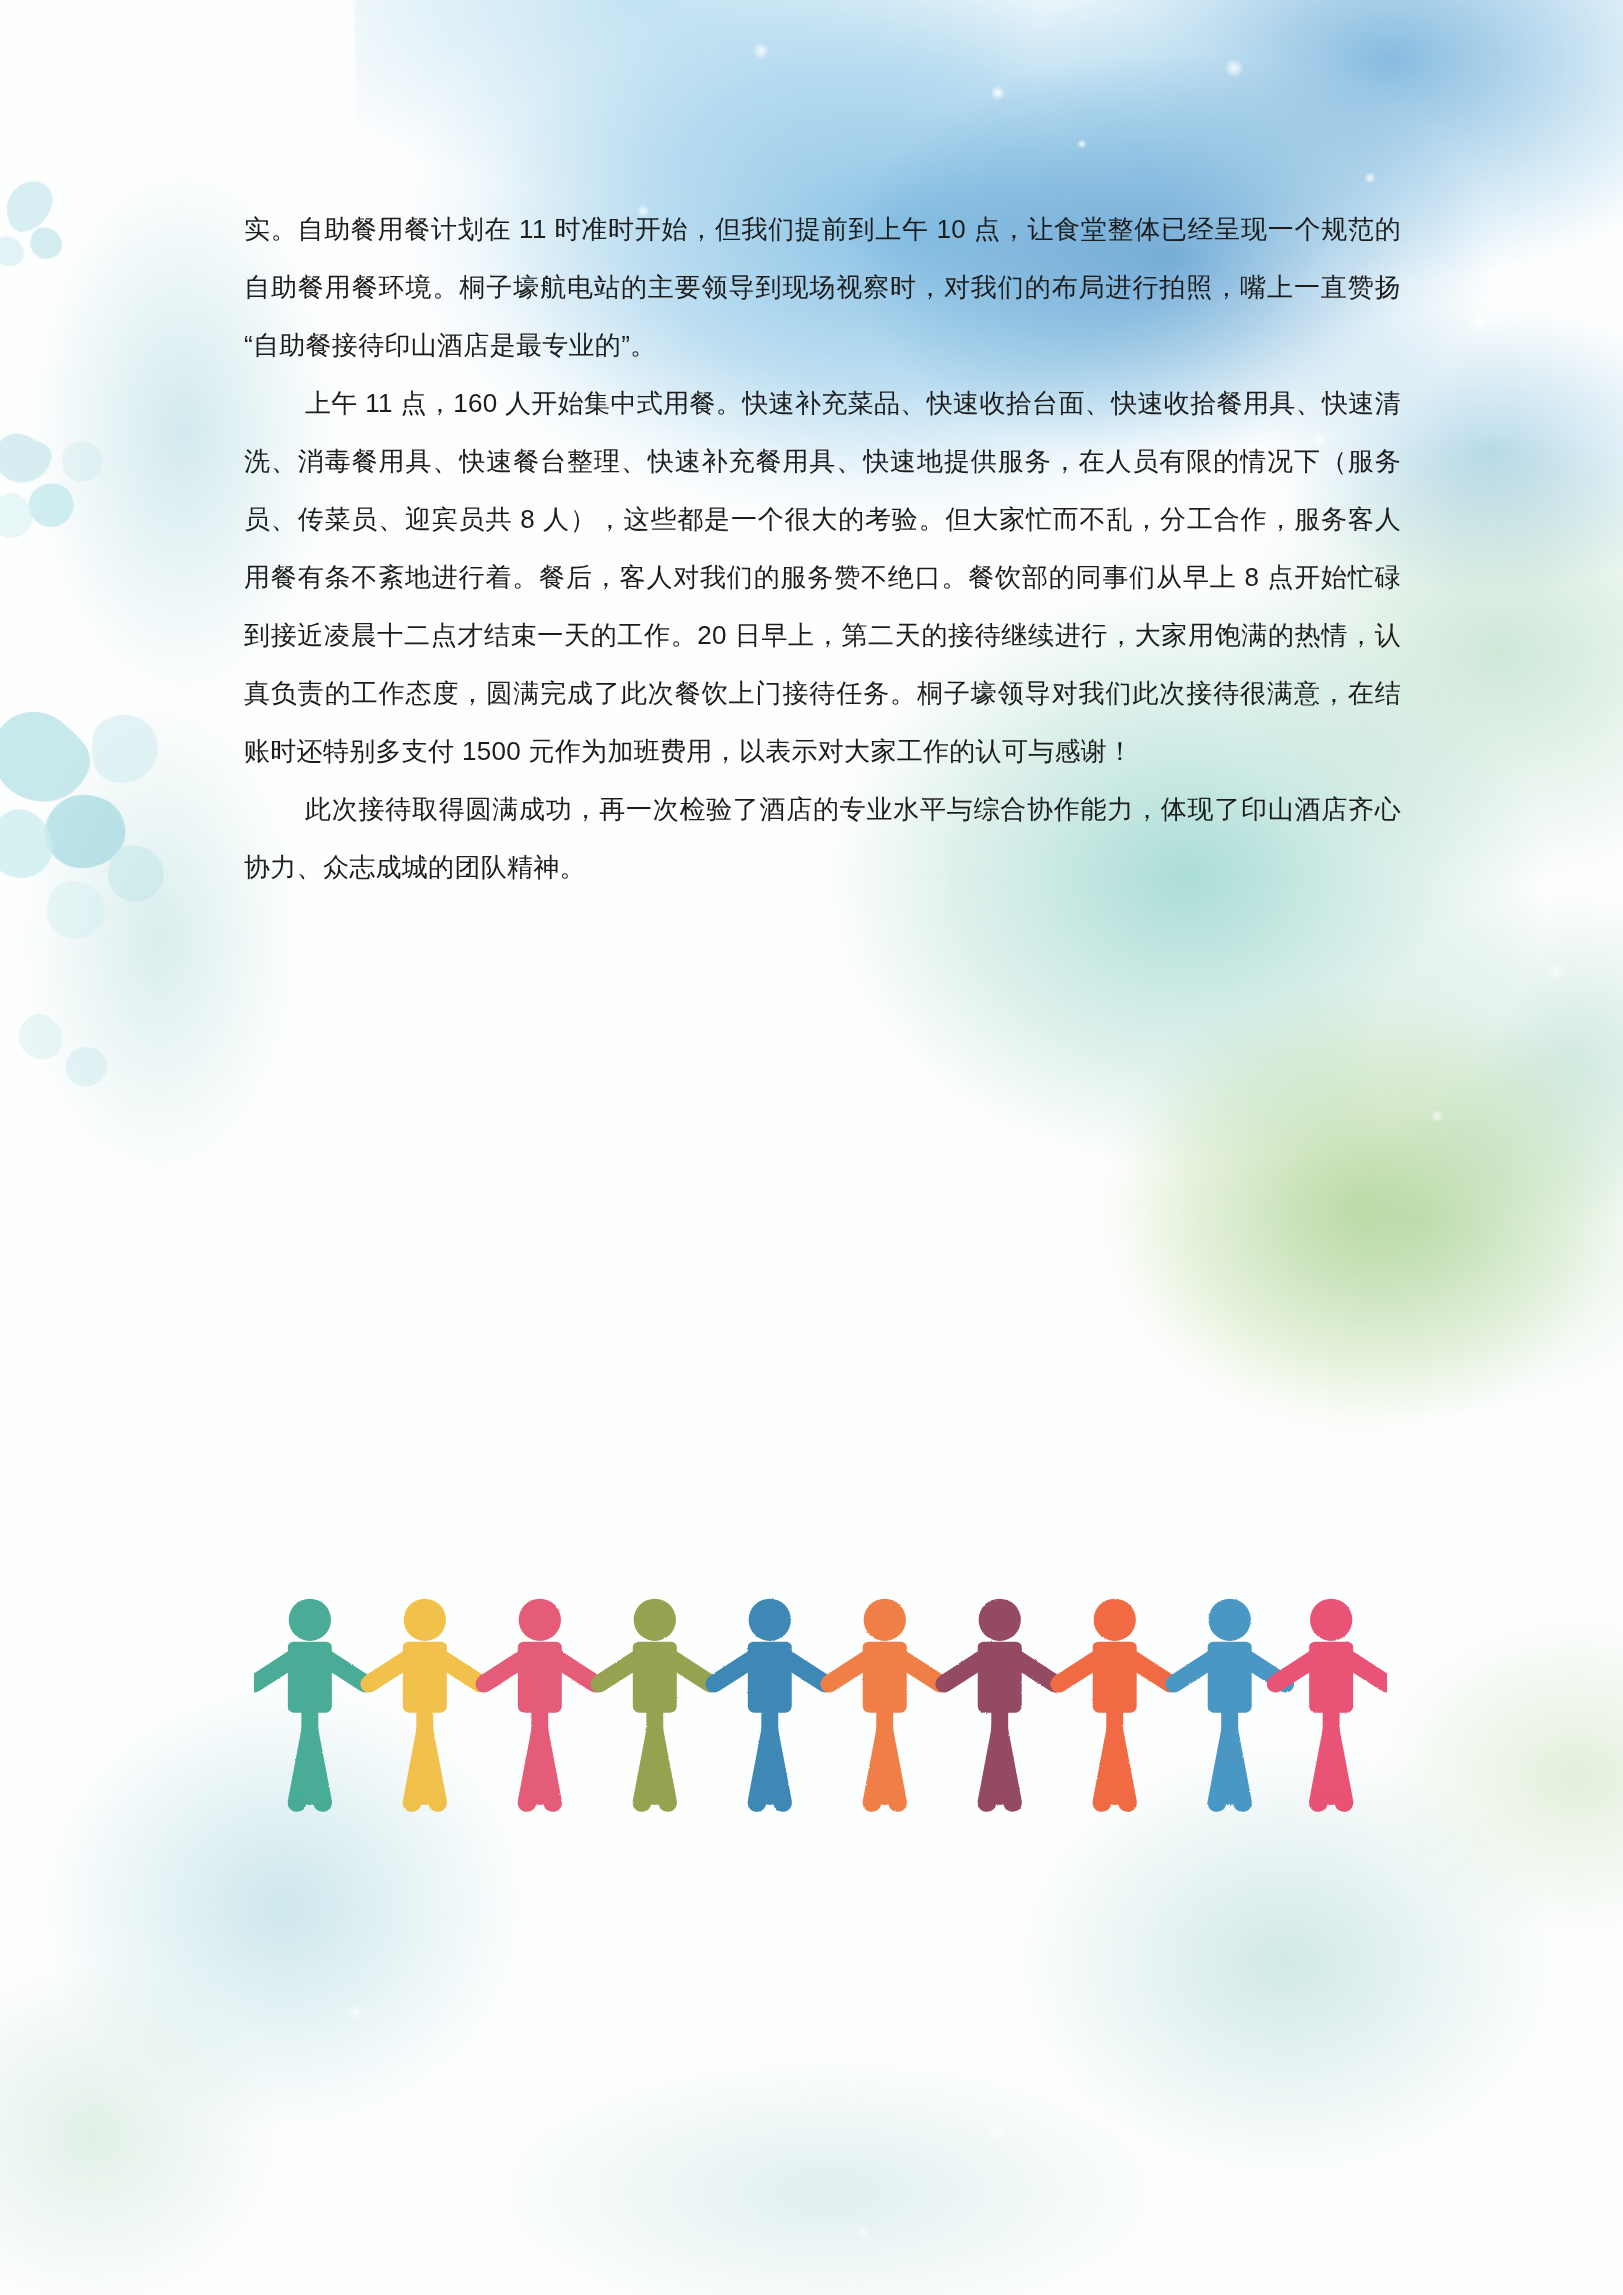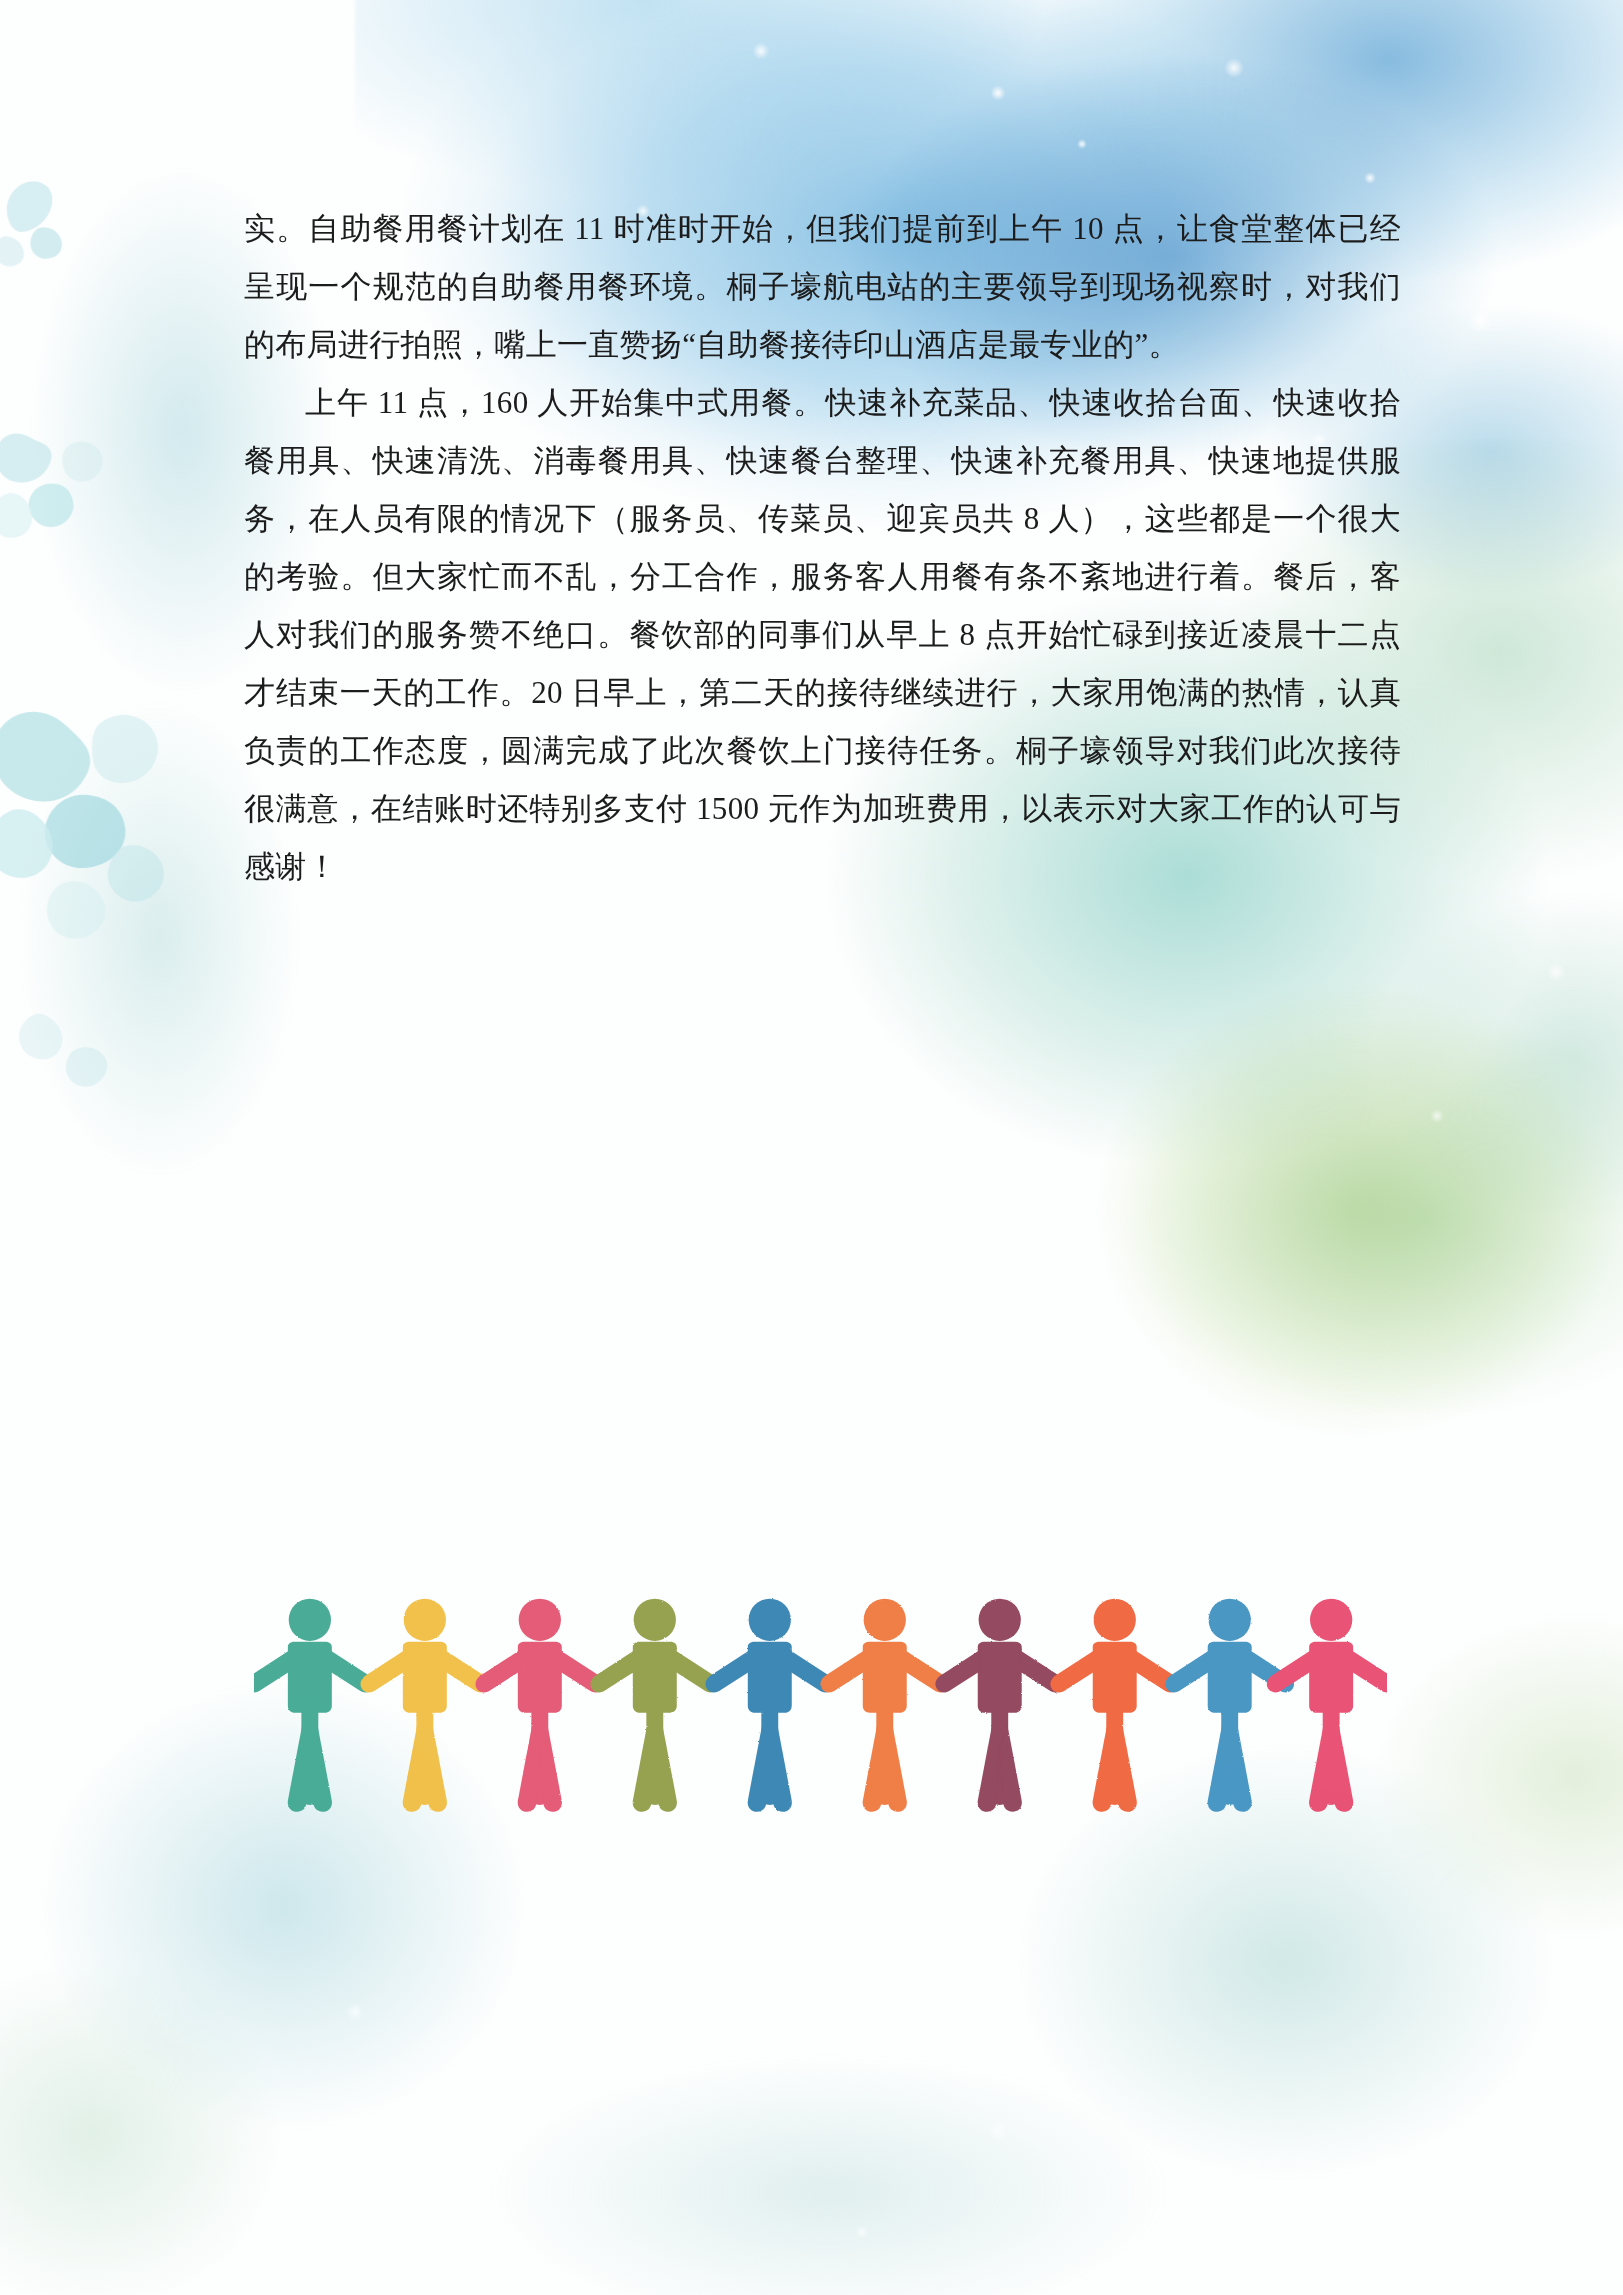--- a/index.html
+++ b/index.html
@@ -140,27 +140,27 @@
 
   
   .content {
     position: absolute;
     left: 244px;
     top: 200px;
     width: 1157px;
   }
   .para {
     margin: 0 0 0 0;
-    font-size: 31px;
+    font-size: 26px;
     line-height: 58px;
     color: #1c1c1c;
     text-align: justify;
     text-justify: inter-ideograph;
     letter-spacing: 0.3px;
-    font-family: Liberation Serif, serif;
+    font-family: Liberation Sans, sans-serif;
   }
   .para.indent {
     text-indent: 61px;
   }
 
   
   .people {
     position: absolute;
     left: 254px;
     top: 1564px;
@@ -211,20 +211,21 @@
       <g transform="translate(20,990)">
         <path d="M40 30 C 16 40, 16 76, 44 82 C 70 88, 84 58, 64 38 C 56 30, 48 27, 40 30 Z" fill="#cdeaee" opacity="0.6"></path>
         <path d="M92 70 C 116 62, 138 86, 120 106 C 102 126, 74 110, 78 88 C 80 78, 85 72, 92 70 Z" fill="#bfe4e9" opacity="0.5"></path>
       </g>
     </g>
   </svg>
 
   <div class="content">
     <p class="para">实。自助餐用餐计划在 11 时准时开始，但我们提前到上午 10 点，让食堂整体已经呈现一个规范的自助餐用餐环境。桐子壕航电站的主要领导到现场视察时，对我们的布局进行拍照，嘴上一直赞扬“自助餐接待印山酒店是最专业的”。</p>
     <p class="para indent">上午 11 点，160 人开始集中式用餐。快速补充菜品、快速收拾台面、快速收拾餐用具、快速清洗、消毒餐用具、快速餐台整理、快速补充餐用具、快速地提供服务，在人员有限的情况下（服务员、传菜员、迎宾员共 8 人），这些都是一个很大的考验。但大家忙而不乱，分工合作，服务客人用餐有条不紊地进行着。餐后，客人对我们的服务赞不绝口。餐饮部的同事们从早上 8 点开始忙碌到接近凌晨十二点才结束一天的工作。20 日早上，第二天的接待继续进行，大家用饱满的热情，认真负责的工作态度，圆满完成了此次餐饮上门接待任务。桐子壕领导对我们此次接待很满意，在结账时还特别多支付 1500 元作为加班费用，以表示对大家工作的认可与感谢！</p>
+    <p class="para indent">此次接待取得圆满成功，再一次检验了酒店的专业水平与综合协作能力，体现了印山酒店齐心协力、众志成城的团队精神。</p>
   </div>
 
   <svg class="people" viewBox="0 0 1340 330" aria-hidden="true">
     <defs>
       <filter id="rough" x="-20%" y="-20%" width="140%" height="140%">
         <feTurbulence type="fractalNoise" baseFrequency="0.9" numOctaves="3" result="noise"></feTurbulence>
         <feDisplacementMap in="SourceGraphic" in2="noise" scale="2.2" xChannelSelector="R" yChannelSelector="G"></feDisplacementMap>
       </filter>
       <g id="person">
         <circle cx="0" cy="26" r="25"></circle>

